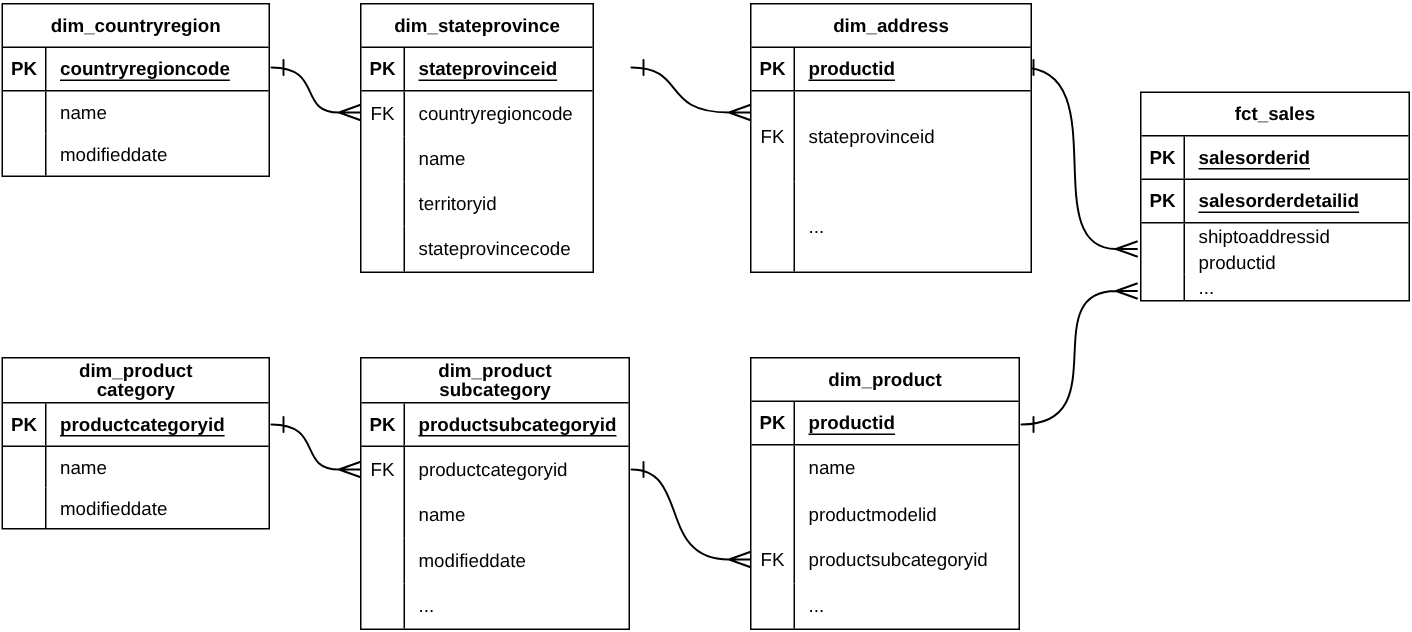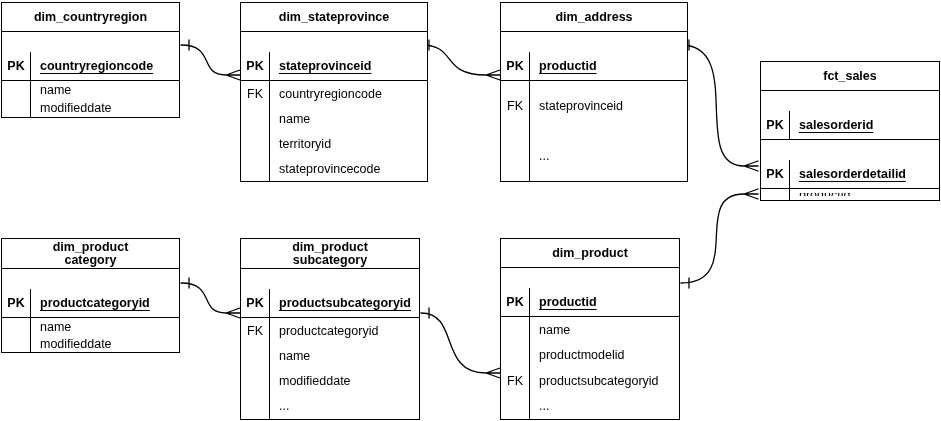--- a/index.html
+++ b/index.html
@@ -40,21 +40,21 @@
     border-bottom: 1.5px solid #000;
     display: flex;
     flex-direction: column;
     align-items: center;
     justify-content: center;
     font-weight: bold;
     line-height: 13px;
     text-align: center;
   }
   .rw { display: flex; flex: 1 1 0; min-height: 0; align-items: stretch; }
-  .rw.pkrow { flex: 0 0 29px; border-bottom: 1.5px solid #000; margin-top: 20px; }
+  .rw.pkrow { flex: 0 0 29px; border-bottom: 1.5px solid #000; }
   .key {
     flex: 0 0 29px;
     border-right: 1.5px solid #000;
     display: flex;
     align-items: center;
     justify-content: center;
   }
   .key.b { font-weight: bold; }
   .fld {
     flex: 1;
@@ -65,21 +65,21 @@
     overflow: hidden;
   }
   .pkrow .fld span {
     font-weight: bold;
     text-decoration: underline;
     text-decoration-thickness: 1.3px;
     text-underline-offset: 3px;
   }
   
   #t1 { left: 1px;   top: 2px;   width: 179px; height: 116px; }
-  #t2 { left: 240px; top: 2px;   width: 188px; height: 180px; }
+  #t2 { left: 240px; top: 2px;   width: 156px; height: 180px; }
   #t3 { left: 500px; top: 2px;   width: 188px; height: 180px; }
   #t4 { left: 760px; top: 61px;  width: 180px; height: 140px; }
   #t5 { left: 1px;   top: 238px; width: 179px; height: 115px; }
   #t6 { left: 240px; top: 238px; width: 180px; height: 182px; }
   #t7 { left: 500px; top: 238px; width: 180px; height: 182px; }
   #t5 .hd, #t6 .hd { flex-basis: 30px; }
 </style>
 </head>
 <body>
 
@@ -189,20 +189,23 @@
         </div>
     </div>
     <div class="rw pkrow">
       <div class="key b">PK</div>
       <div class="fld">
           <span>salesorderdetailid</span>
         </div>
     </div>
     <div class="rw">
       <div class="key"></div>
+      <div class="fld">
+          <span>shiptoaddressid</span>
+        </div>
     </div>
     <div class="rw">
       <div class="key"></div>
       <div class="fld">
           <span>productid</span>
         </div>
     </div>
     <div class="rw">
       <div class="key"></div>
       <div class="fld">

